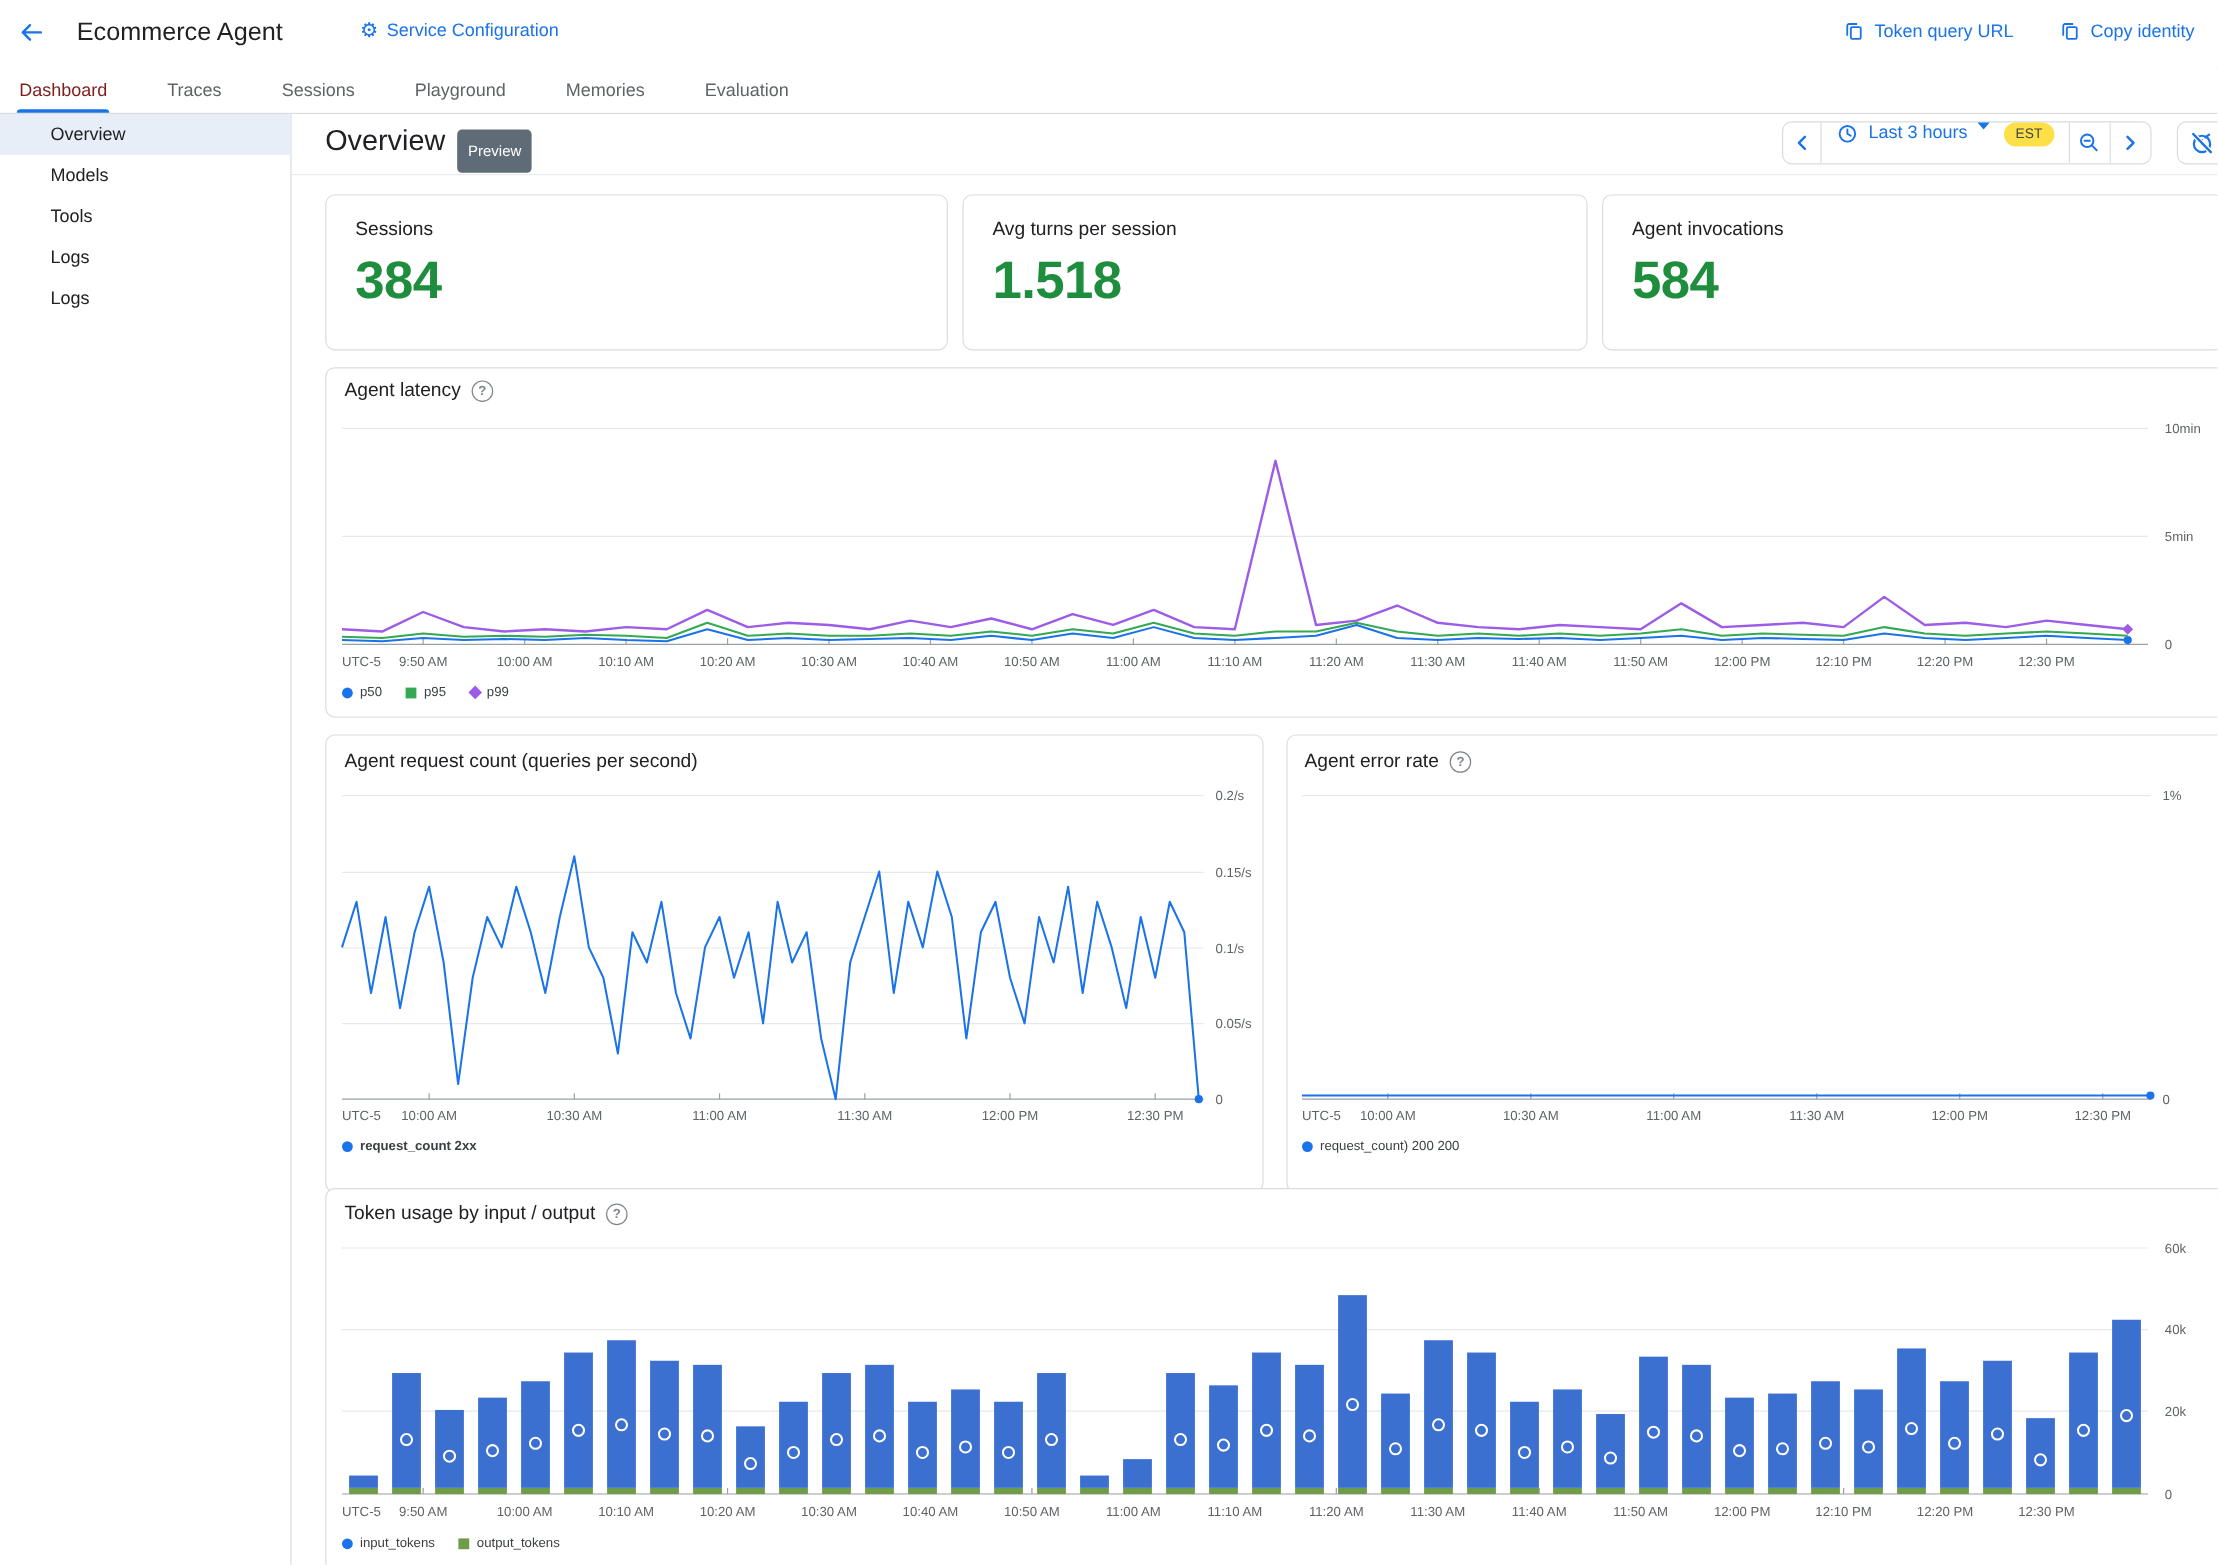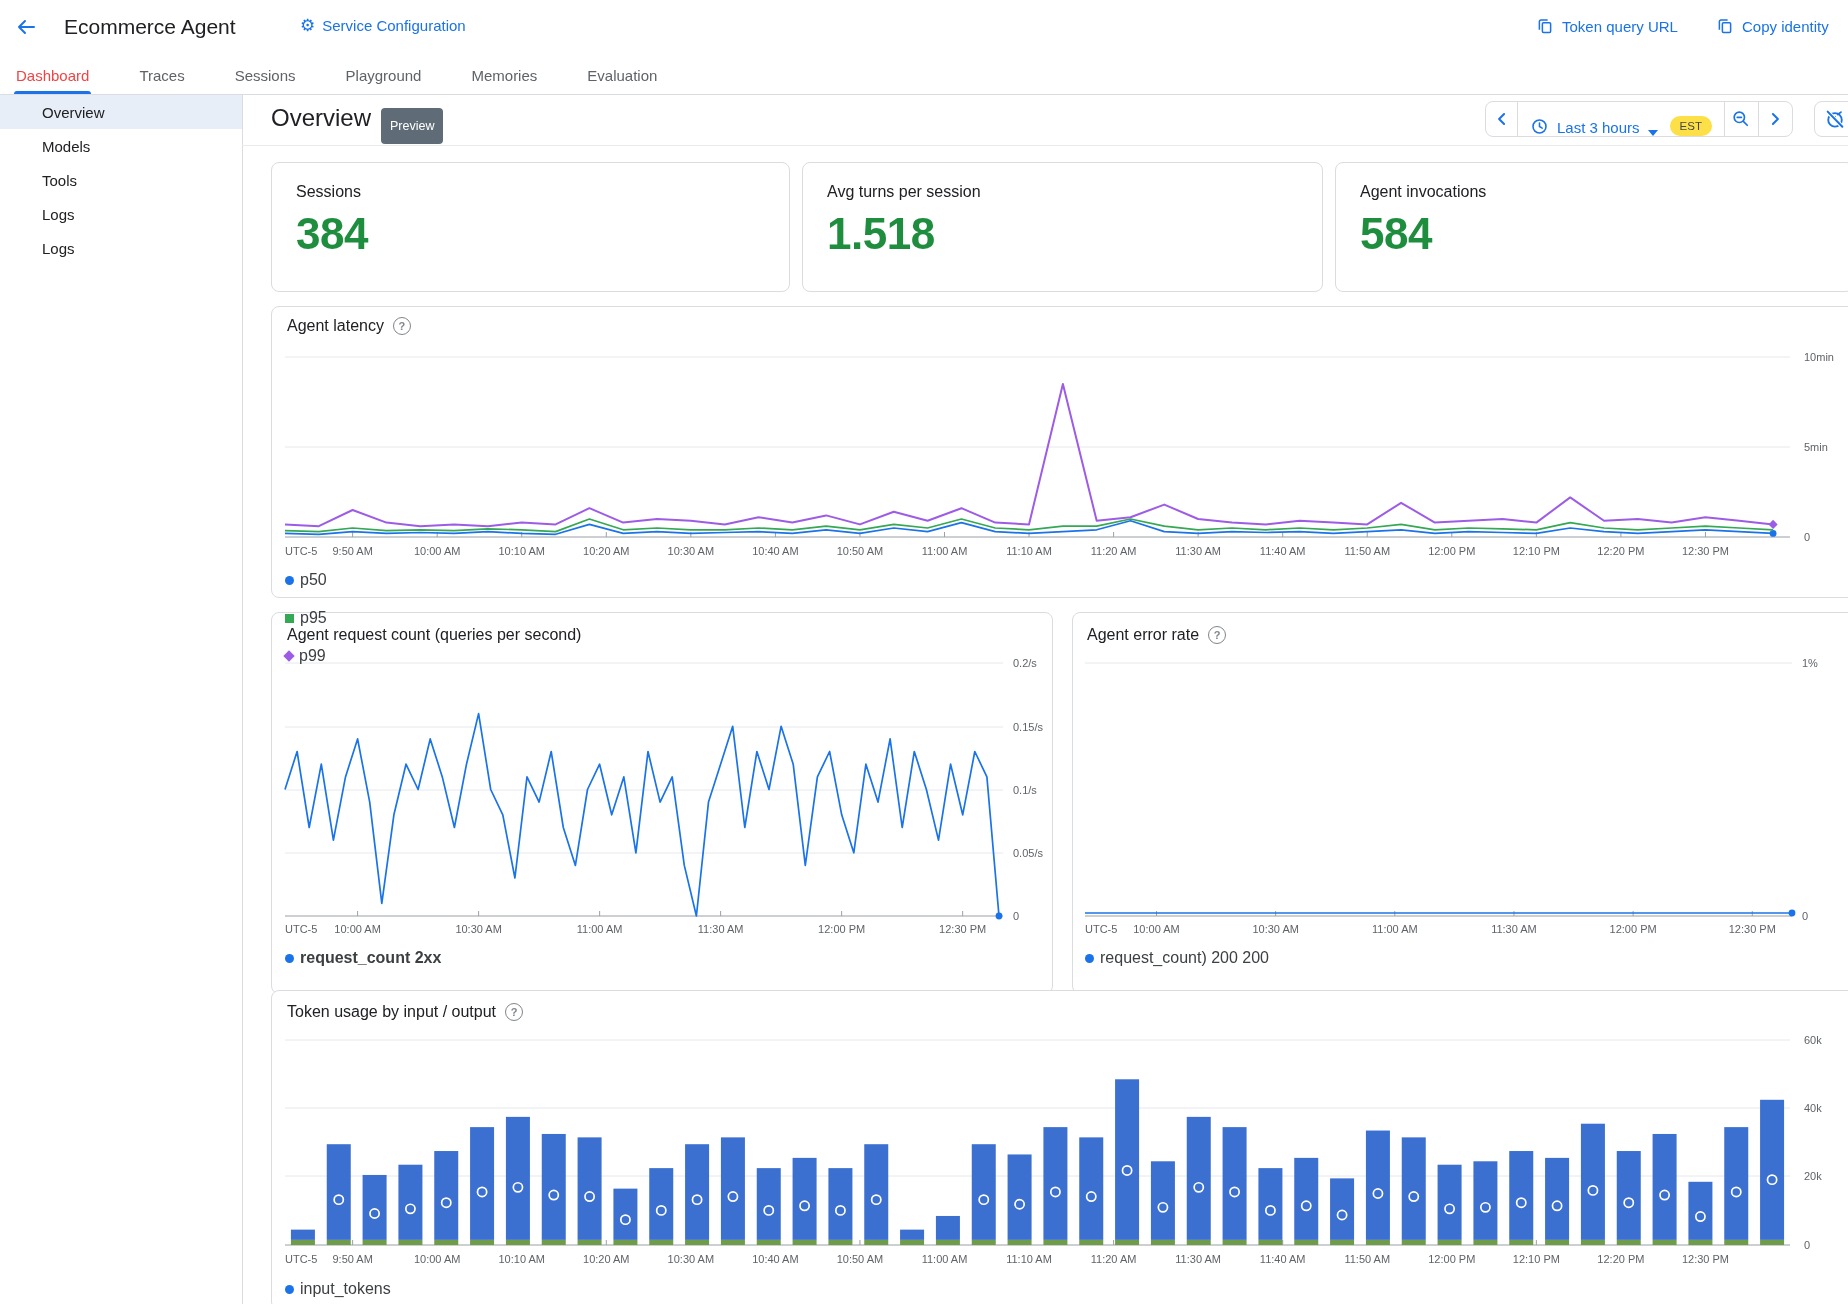--- a/index.html
+++ b/index.html
@@ -13,50 +13,50 @@
   .appbar{position:absolute;left:0;top:0;width:1848px;height:56px;background:#fff;border-bottom:1px solid #e8eaed;padding-left:44px;}
   .back-btn{position:absolute;left:12px;top:14px;width:28px;height:28px;border:none;background:transparent;cursor:pointer;padding:0;}
   .app-title{position:absolute;left:64px;top:15px;font-size:21px;color:#202124;}
   .svc-link{position:absolute;left:300px;top:17px;display:flex;align-items:center;gap:7px;color:#1a73e8;font-size:15px;background:none;border:none;cursor:pointer;padding:0;}
   .gear-glyph{font-size:17px;line-height:17px;color:#1a73e8;}
   .copy-btn{position:absolute;top:17px;display:flex;align-items:center;gap:8px;color:#1a73e8;font-size:15px;background:none;border:none;cursor:pointer;padding:0;white-space:nowrap;}
   .copy-q{left:1536px;} .copy-i{left:1716px;}
   
   .tabbar{position:absolute;left:0;top:56px;width:1848px;height:39px;border-bottom:1px solid #dadce0;display:flex;gap:46px;padding-left:14px;box-sizing:border-box;background:#fff;}
   .tab{display:flex;align-items:center;height:100%;font-size:15px;color:#5f6368;position:relative;cursor:pointer;background:none;border:none;padding:0 2px;}
-  .tab.active{color:#ef4444;}
+  .tab.active{color:#7f1d1d;}
   .tab.active::after{content:"";position:absolute;left:0;right:0;bottom:0;height:3px;background:#1a73e8;border-radius:3px 3px 0 0;}
   
   .sidebar{position:absolute;left:0;top:95px;width:242px;height:1209px;border-right:1px solid #dadce0;background:#fff;}
   .side-item{height:34px;display:flex;align-items:center;padding-left:42px;font-size:15px;color:#202124;cursor:pointer;}
   .side-item.selected{background:#e8eef7;}
   
   .page-hr{position:absolute;left:242px;top:145px;width:1606px;border-top:1px solid #e8eaed;}
   .page-title{position:absolute;left:271px;top:104px;font-size:24px;color:#202124;}
   .preview-badge{position:absolute;left:381px;top:108px;height:36px;padding:0 9px;background:#5f6b76;color:#fff;font-size:12.5px;border-radius:4px;display:flex;align-items:center;}
   
   .time-group{position:absolute;left:1485px;top:101px;height:36px;border:1px solid #dadce0;border-radius:8px;display:flex;align-items:stretch;background:#fff;box-sizing:border-box;}
   .tg-div{width:1px;background:#dadce0;}
   .icon-btn{width:31px;border:none;background:none;display:flex;align-items:center;justify-content:center;cursor:pointer;padding:0;}
-  .range-btn{display:flex;align-items:flex-end;gap:8px;padding:0 12px;background:none;border:none;cursor:pointer;}
+  .range-btn{display:flex;align-items:flex-start;gap:8px;padding:0 12px;background:none;border:none;cursor:pointer;}
   .range-label{color:#1a73e8;font-size:15px;}
   .caret-down{width:0;height:0;border-left:5px solid transparent;border-right:5px solid transparent;border-top:6px solid #1a73e8;}
   .est-pill{margin-left:4px;background:#fde047;color:#444746;font-size:11.5px;padding:4px 10px;border-radius:13px;}
   .refresh-off-btn{position:absolute;left:1814px;top:101px;width:42px;height:36px;border:1px solid #dadce0;border-radius:8px;background:#fff;display:flex;align-items:center;justify-content:center;cursor:pointer;box-sizing:border-box;}
   
   .card,.panel{position:absolute;background:#fff;border:1px solid #dadce0;border-radius:8px;box-sizing:border-box;}
   .card{top:162px;height:130px;}
   .card-label{position:absolute;left:24px;top:20px;font-size:16px;color:#202124;}
   .card-value{position:absolute;left:24px;top:46px;font-size:44px;font-weight:600;color:#1e8e3e;letter-spacing:-0.5px;}
   .ptitle{position:absolute;font-size:16px;color:#202124;display:flex;align-items:flex-start;gap:9px;}
   .help-icon{width:16px;height:16px;border:1.5px solid #80868b;border-radius:50%;color:#80868b;font-size:11px;font-weight:bold;display:inline-flex;align-items:center;justify-content:center;cursor:pointer;}
   
   #charts{position:absolute;left:0;top:0;pointer-events:none;}
   #charts text{font-family:"Liberation Sans",sans-serif;font-size:11px;fill:#5f6368;}
-  .legend{position:absolute;display:flex;gap:20px;font-size:16px;color:#3c4043;flex-direction:column;}
+  .legend{position:absolute;display:flex;gap:20px;align-items:center;font-size:11px;color:#3c4043;}
   .lg-item{display:flex;align-items:center;gap:6px;cursor:pointer;}
   .lg-dot{width:9px;height:9px;border-radius:50%;background:#1a73e8;}
   .lg-sq-green{width:9px;height:9px;background:#34a853;}
   .lg-sq-olive{width:9px;height:9px;background:#6f9c49;}
   .lg-di{width:8px;height:8px;background:#9d5ce6;transform:rotate(45deg);}
 </style>
 </head>
 <body>
 
 <div class="appbar">

